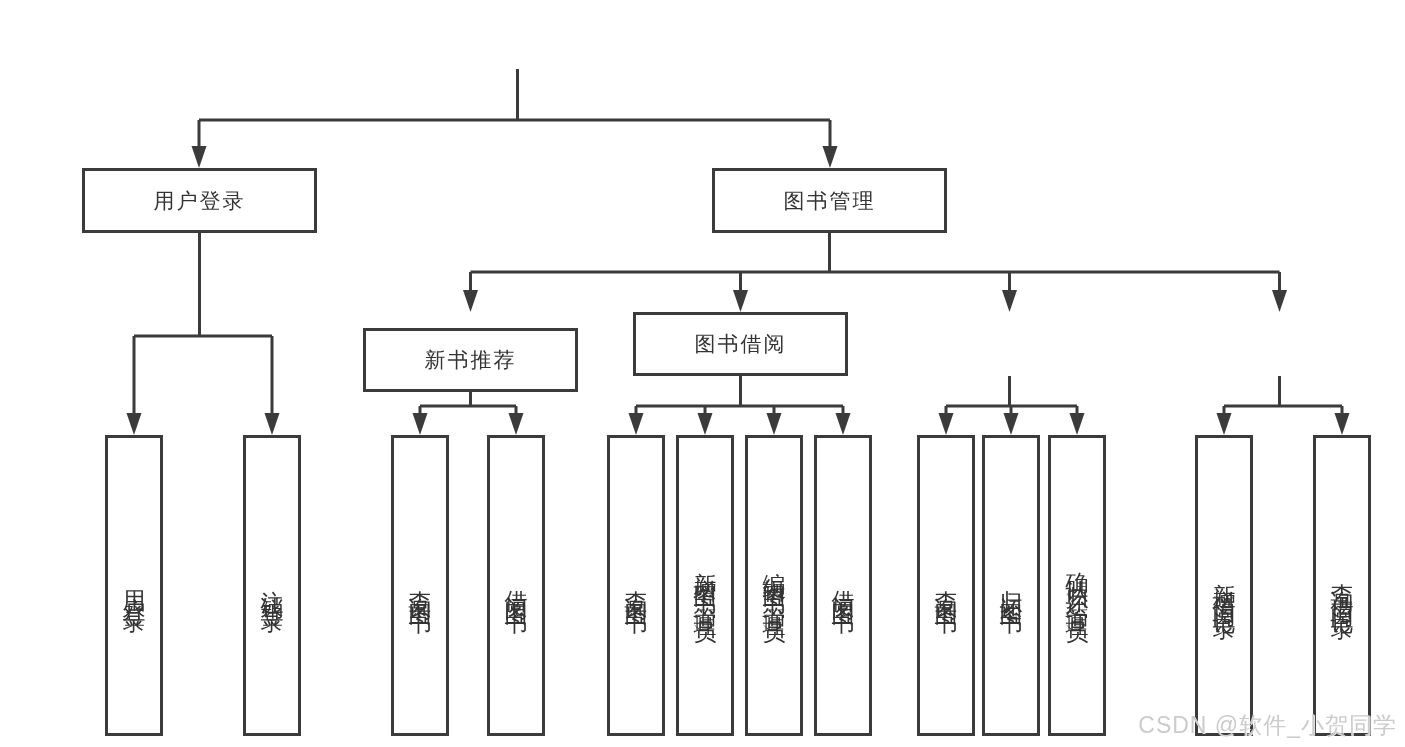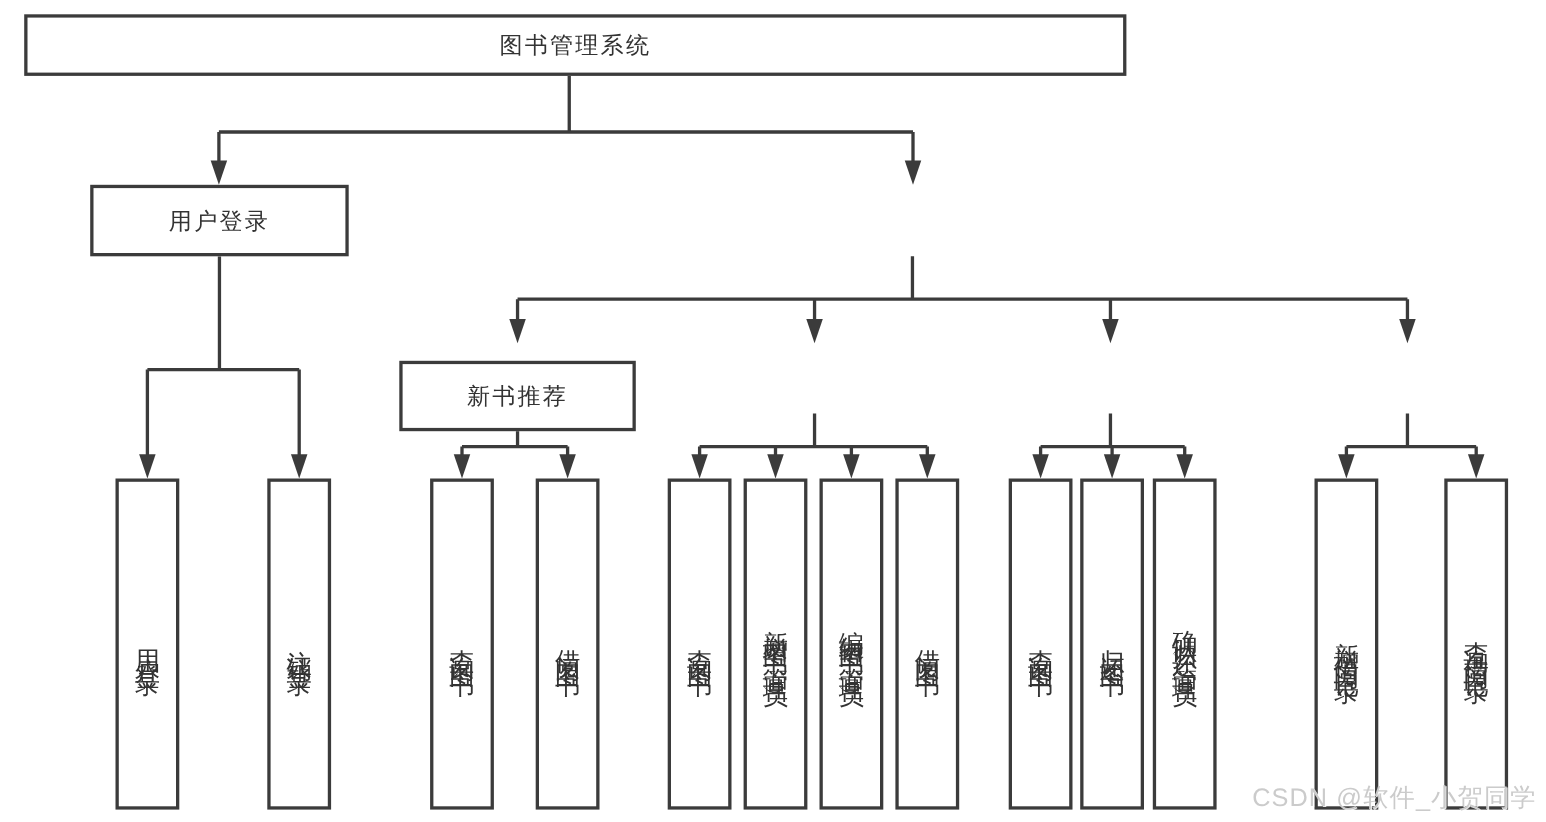--- a/index.html
+++ b/index.html
@@ -93,30 +93,33 @@
       <polygon points="774,435 766.5,413 781.5,413"></polygon>
       <polygon points="843,435 835.5,413 850.5,413"></polygon>
       <polygon points="946,435 938.5,413 953.5,413"></polygon>
       <polygon points="1011,435 1003.5,413 1018.5,413"></polygon>
       <polygon points="1077,435 1069.5,413 1084.5,413"></polygon>
       <polygon points="1224,435 1216.5,413 1231.5,413"></polygon>
       <polygon points="1342,435 1334.5,413 1349.5,413"></polygon>
     </g>
   </svg>
 
-  <div class="box h" style="left:22px;top:13px;width:1002px;height:56px">
-    <span>图书管理系统</span>
-  </div>
 
   <div class="box h" style="left:82px;top:168px;width:235px;height:65px">
     <span>用户登录</span>
   </div>
+  <div class="box h" style="left:712px;top:168px;width:235px;height:65px">
+    <span>图书管理</span>
+  </div>
 
   <div class="box h" style="left:363px;top:328px;width:215px;height:64px">
     <span>新书推荐</span>
+  </div>
+  <div class="box h" style="left:633px;top:312px;width:215px;height:64px">
+    <span>图书借阅</span>
   </div>
 
   <div class="box v" style="left:105px">
     <span class="vtext">用户登录</span>
   </div>
   <div class="box v" style="left:243px">
     <span class="vtext">注销登录</span>
   </div>
 
   <div class="box v" style="left:391px">

